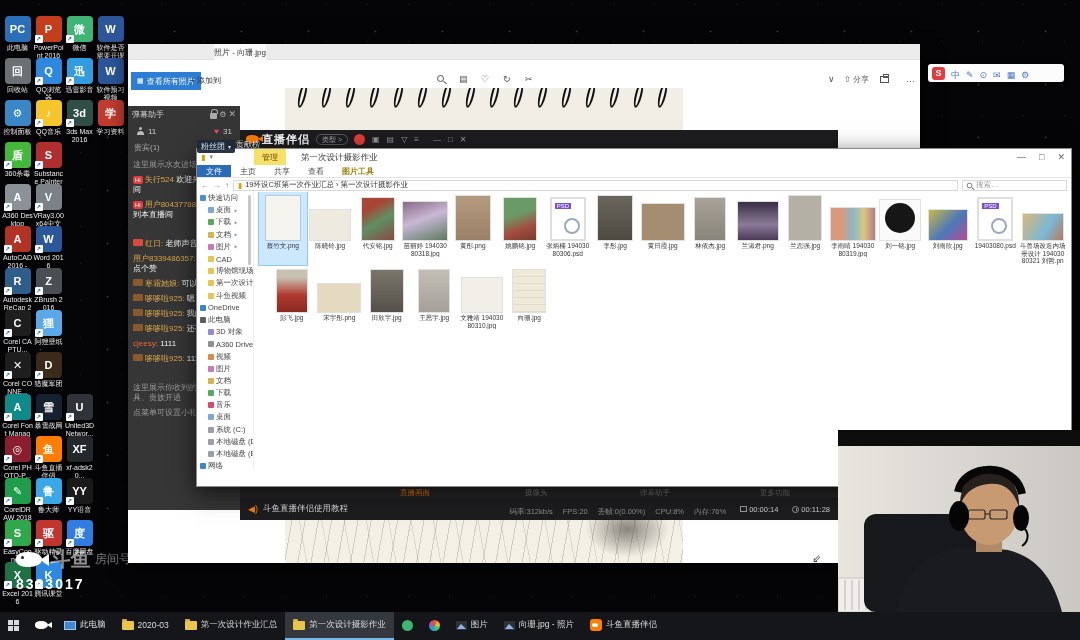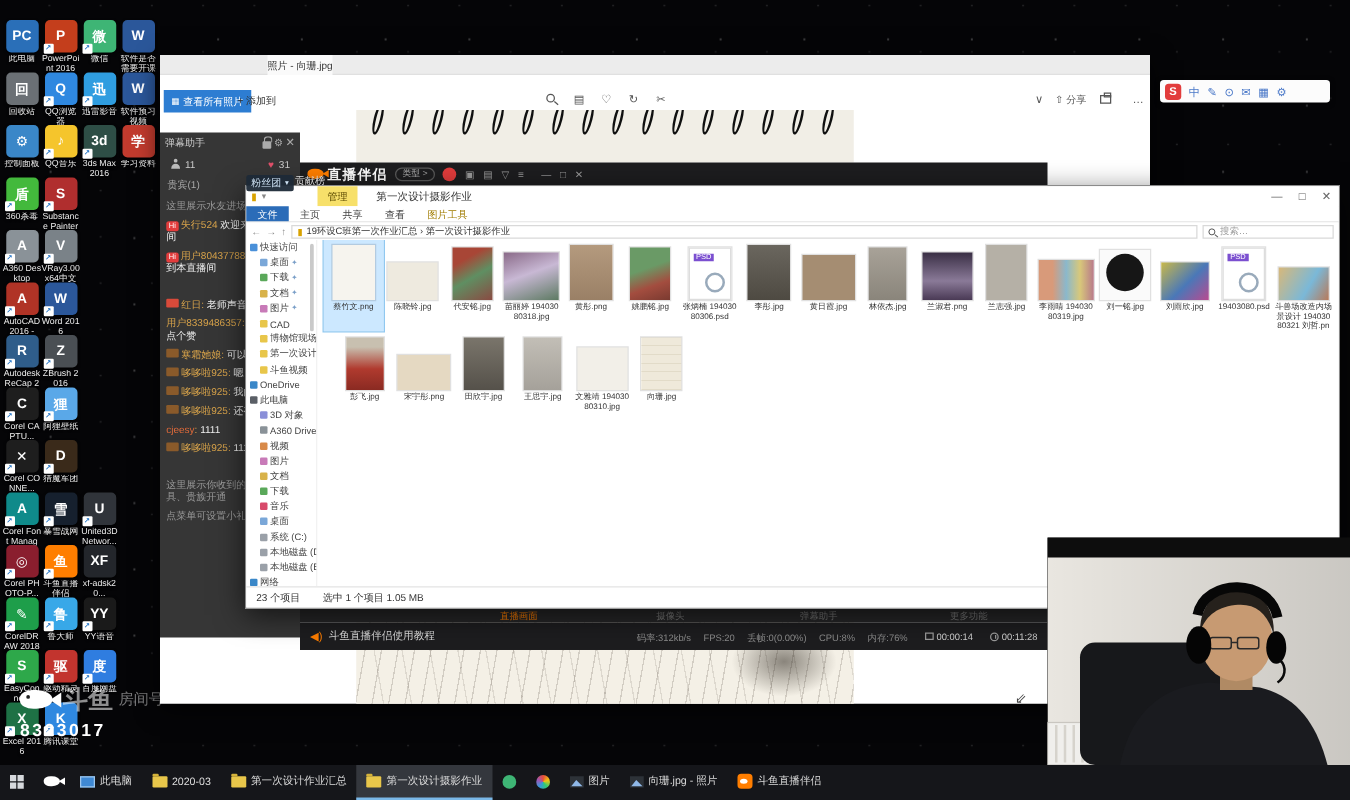--- a/index.html
+++ b/index.html
@@ -87,21 +87,21 @@
   #explorer{left:196px;top:148px;width:876px;height:339px;background:#fff;border:1px solid #8a8a8a;z-index:4;
     box-shadow:0 6px 22px rgba(0,0,0,.65);}
   .ex-title{position:absolute;left:0;top:0;right:0;height:16px;background:#fff;display:flex;align-items:center;}
   .ex-manage{position:absolute;left:57px;top:0;height:16px;background:#f7e06a;color:#5c4a00;font-size:8px;
     padding:3px 8px;}
   .ex-name{position:absolute;left:104px;top:3px;font-size:8.5px;color:#333;}
   .ex-ctrl{position:absolute;right:6px;top:3px;display:flex;gap:13px;}
   .ex-ribbon{position:absolute;left:0;top:16px;right:0;height:13px;background:#fff;border-bottom:1px solid #e4e4e4;display:flex;font-size:8px;}
   .rtab{padding:1px 9px;color:#444;}
   .rtab.file{background:#2b6cb8;color:#fff;}
-  .rtab.tool{color:#a07c00;}
+  .rtab.tool{color:#a07c00;font-weight:bold;}
   .ex-addr{position:absolute;left:0;top:29px;right:0;height:14px;background:#fff;display:flex;align-items:center;padding:0 4px;gap:4px;}
   .nav-ar{color:#888;font-size:8px;}
   .crumbbox{flex:1;height:11px;border:1px solid #d9d9d9;display:flex;align-items:center;font-size:7.5px;color:#333;padding:0 4px;gap:3px;overflow:hidden;white-space:nowrap;}
   .searchbox{width:105px;height:11px;border:1px solid #d9d9d9;font-size:7.5px;color:#999;display:flex;align-items:center;padding:0 3px;}
   .ex-side{position:absolute;left:0;top:43px;width:57px;bottom:17px;background:#fff;border-right:1px solid #eee;overflow:hidden;}
   .sit{display:flex;align-items:center;height:12.2px;font-size:7.5px;color:#444;gap:2px;white-space:nowrap;overflow:hidden;}
   .sq{display:inline-block;width:6px;height:6px;border-radius:1px;flex:none;}
   .ex-files{position:absolute;left:57px;top:43px;right:0;bottom:17px;background:#fff;overflow:hidden;}
   .frow{position:absolute;left:5px;right:0;display:flex;}
   .fcell{width:47.5px;flex:none;text-align:center;}
@@ -842,28 +842,20 @@
             <div class="fname">文雅靖 19403080310.jpg</div>
           </div>
           <div class="fcell">
             <div class="fimgwrap">
               <div class="fimg t-nb"></div>
             </div>
             <div class="fname">向珊.jpg</div>
           </div>
         </div>
     </div>
-    <div class="ex-status">
-      <span>23 个项目</span>
-      <span>选中 1 个项目 1.05 MB</span>
-      <span class="vw-ic">
-        <span>▤</span>
-        <span>▦</span>
-      </span>
-    </div>
   </div>
 
   <div id="webcam" class="abs">
     <svg width="242" height="182" viewBox="0 0 242 182">
       <rect width="242" height="182" fill="#0d0d0d"></rect>
       <rect y="16" width="242" height="166" fill="#e9e6e0"></rect>
       <rect y="16" width="242" height="166" fill="url(#wallshade)"></rect>
       <defs>
         <linearGradient id="wallshade" x1="0" y1="0" x2="1" y2="0">
           <stop offset="0" stop-color="#00000000"></stop>

